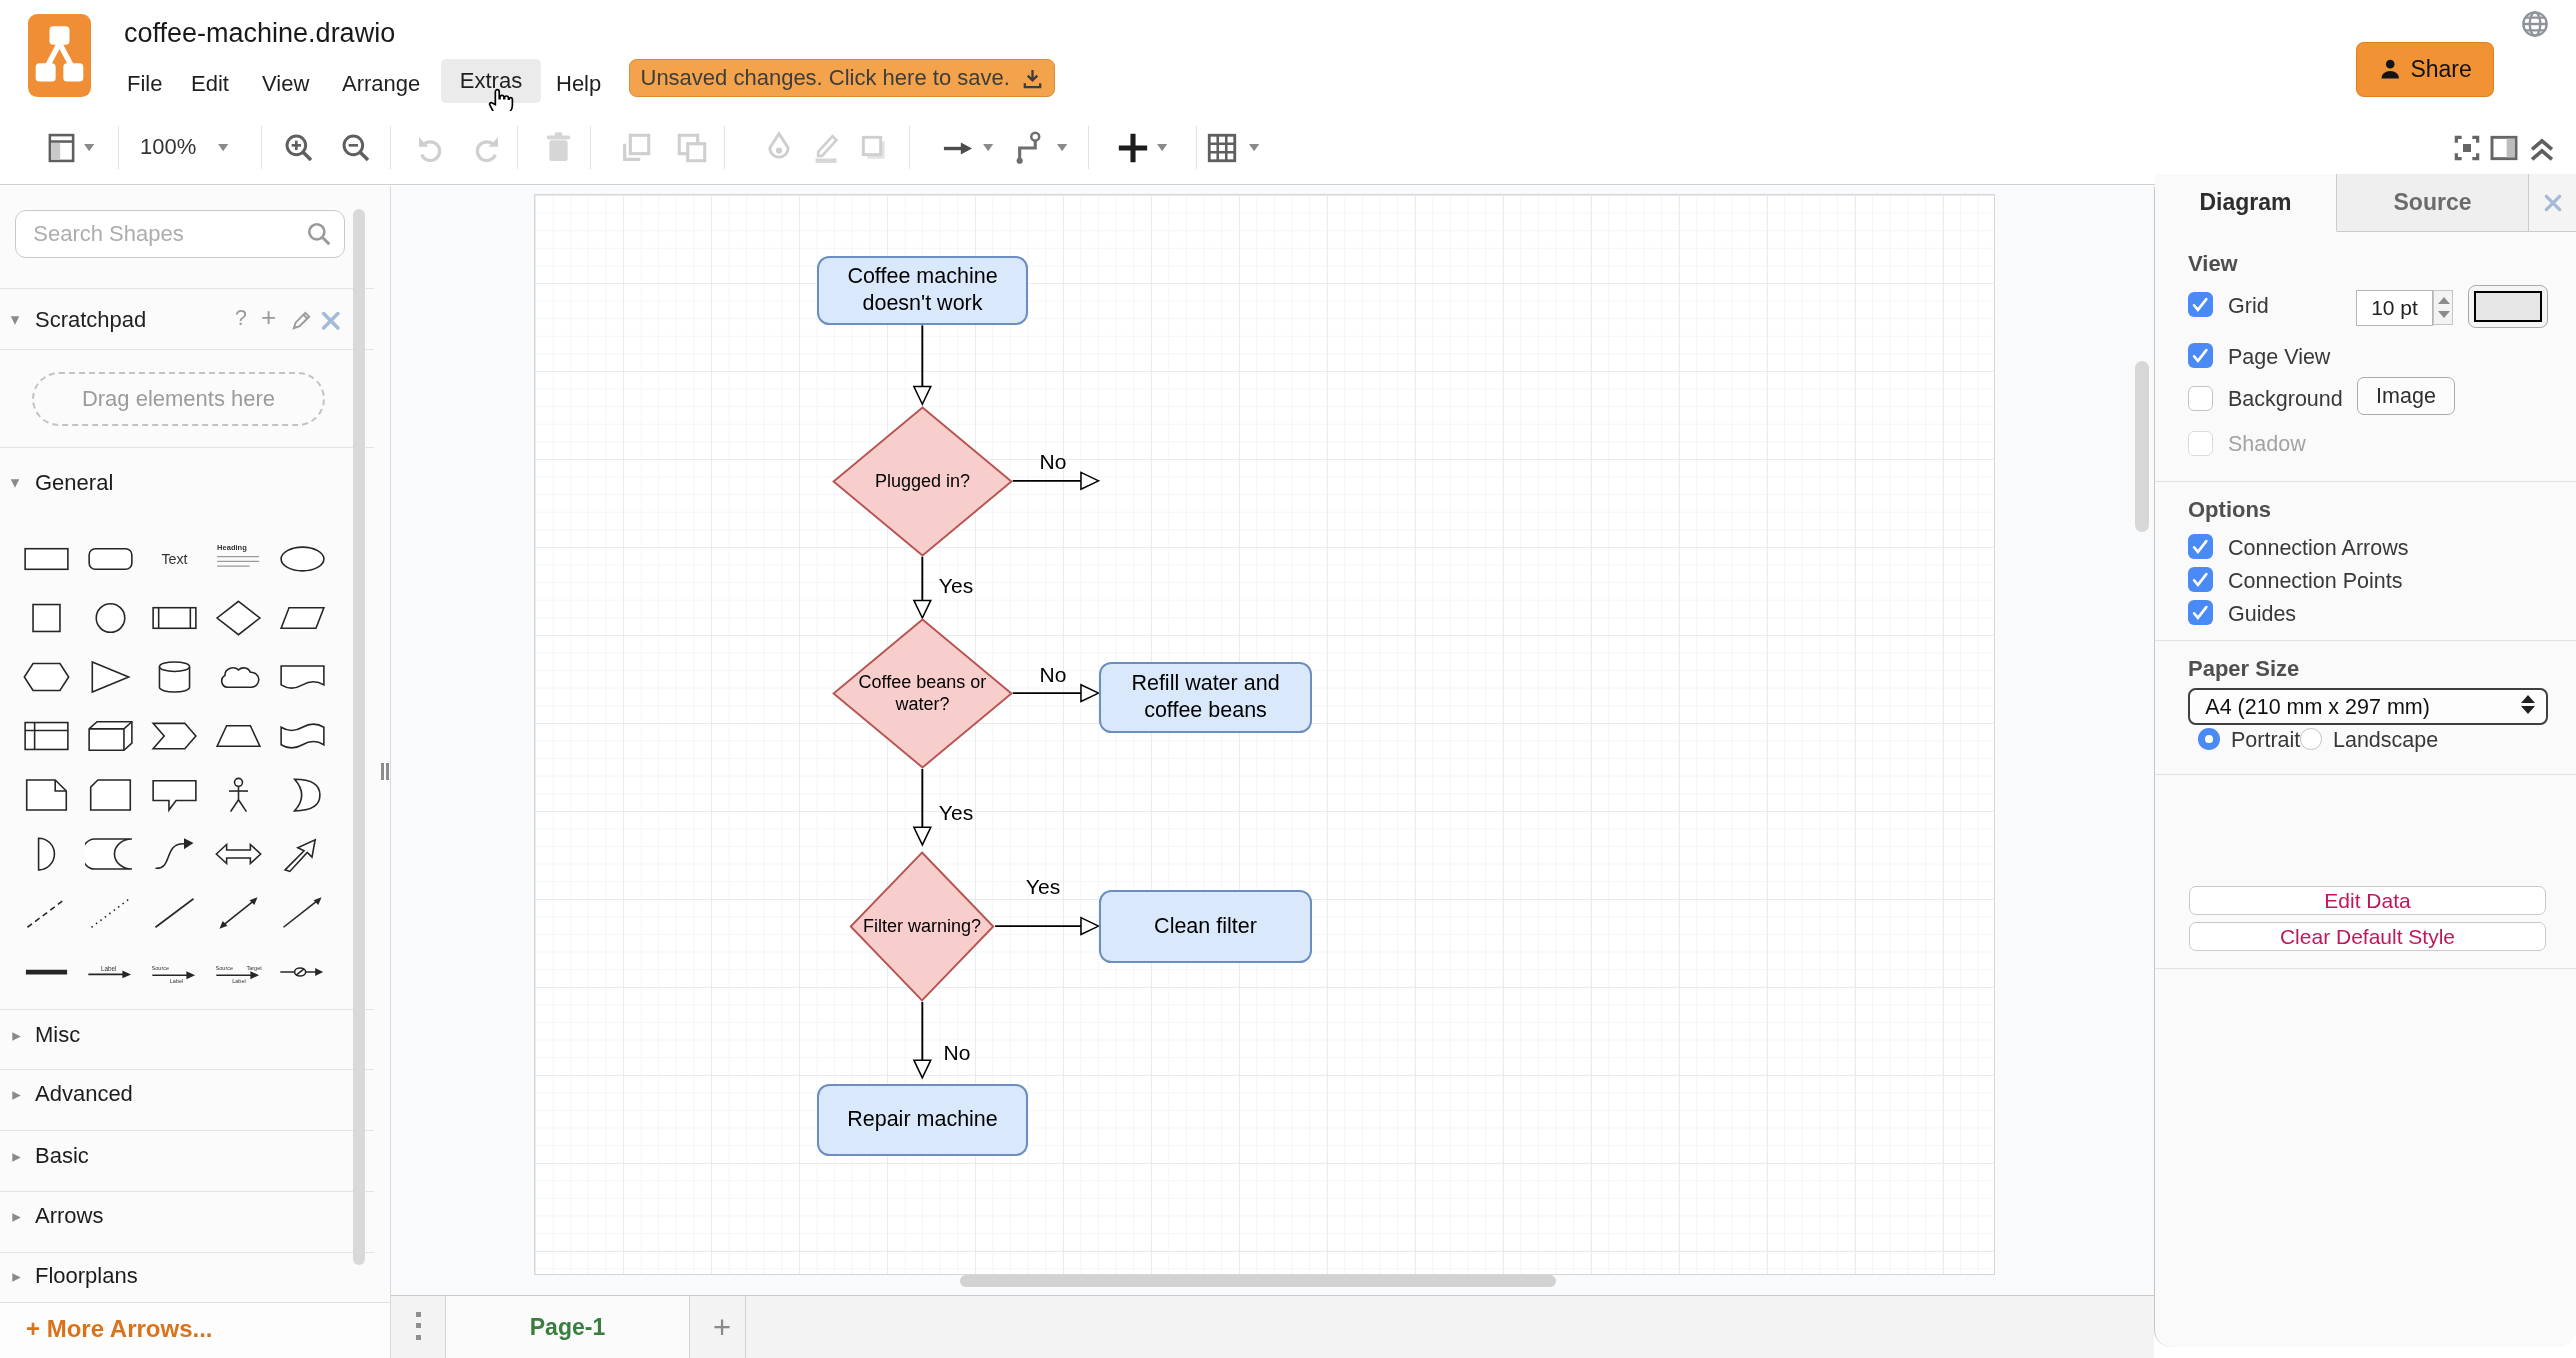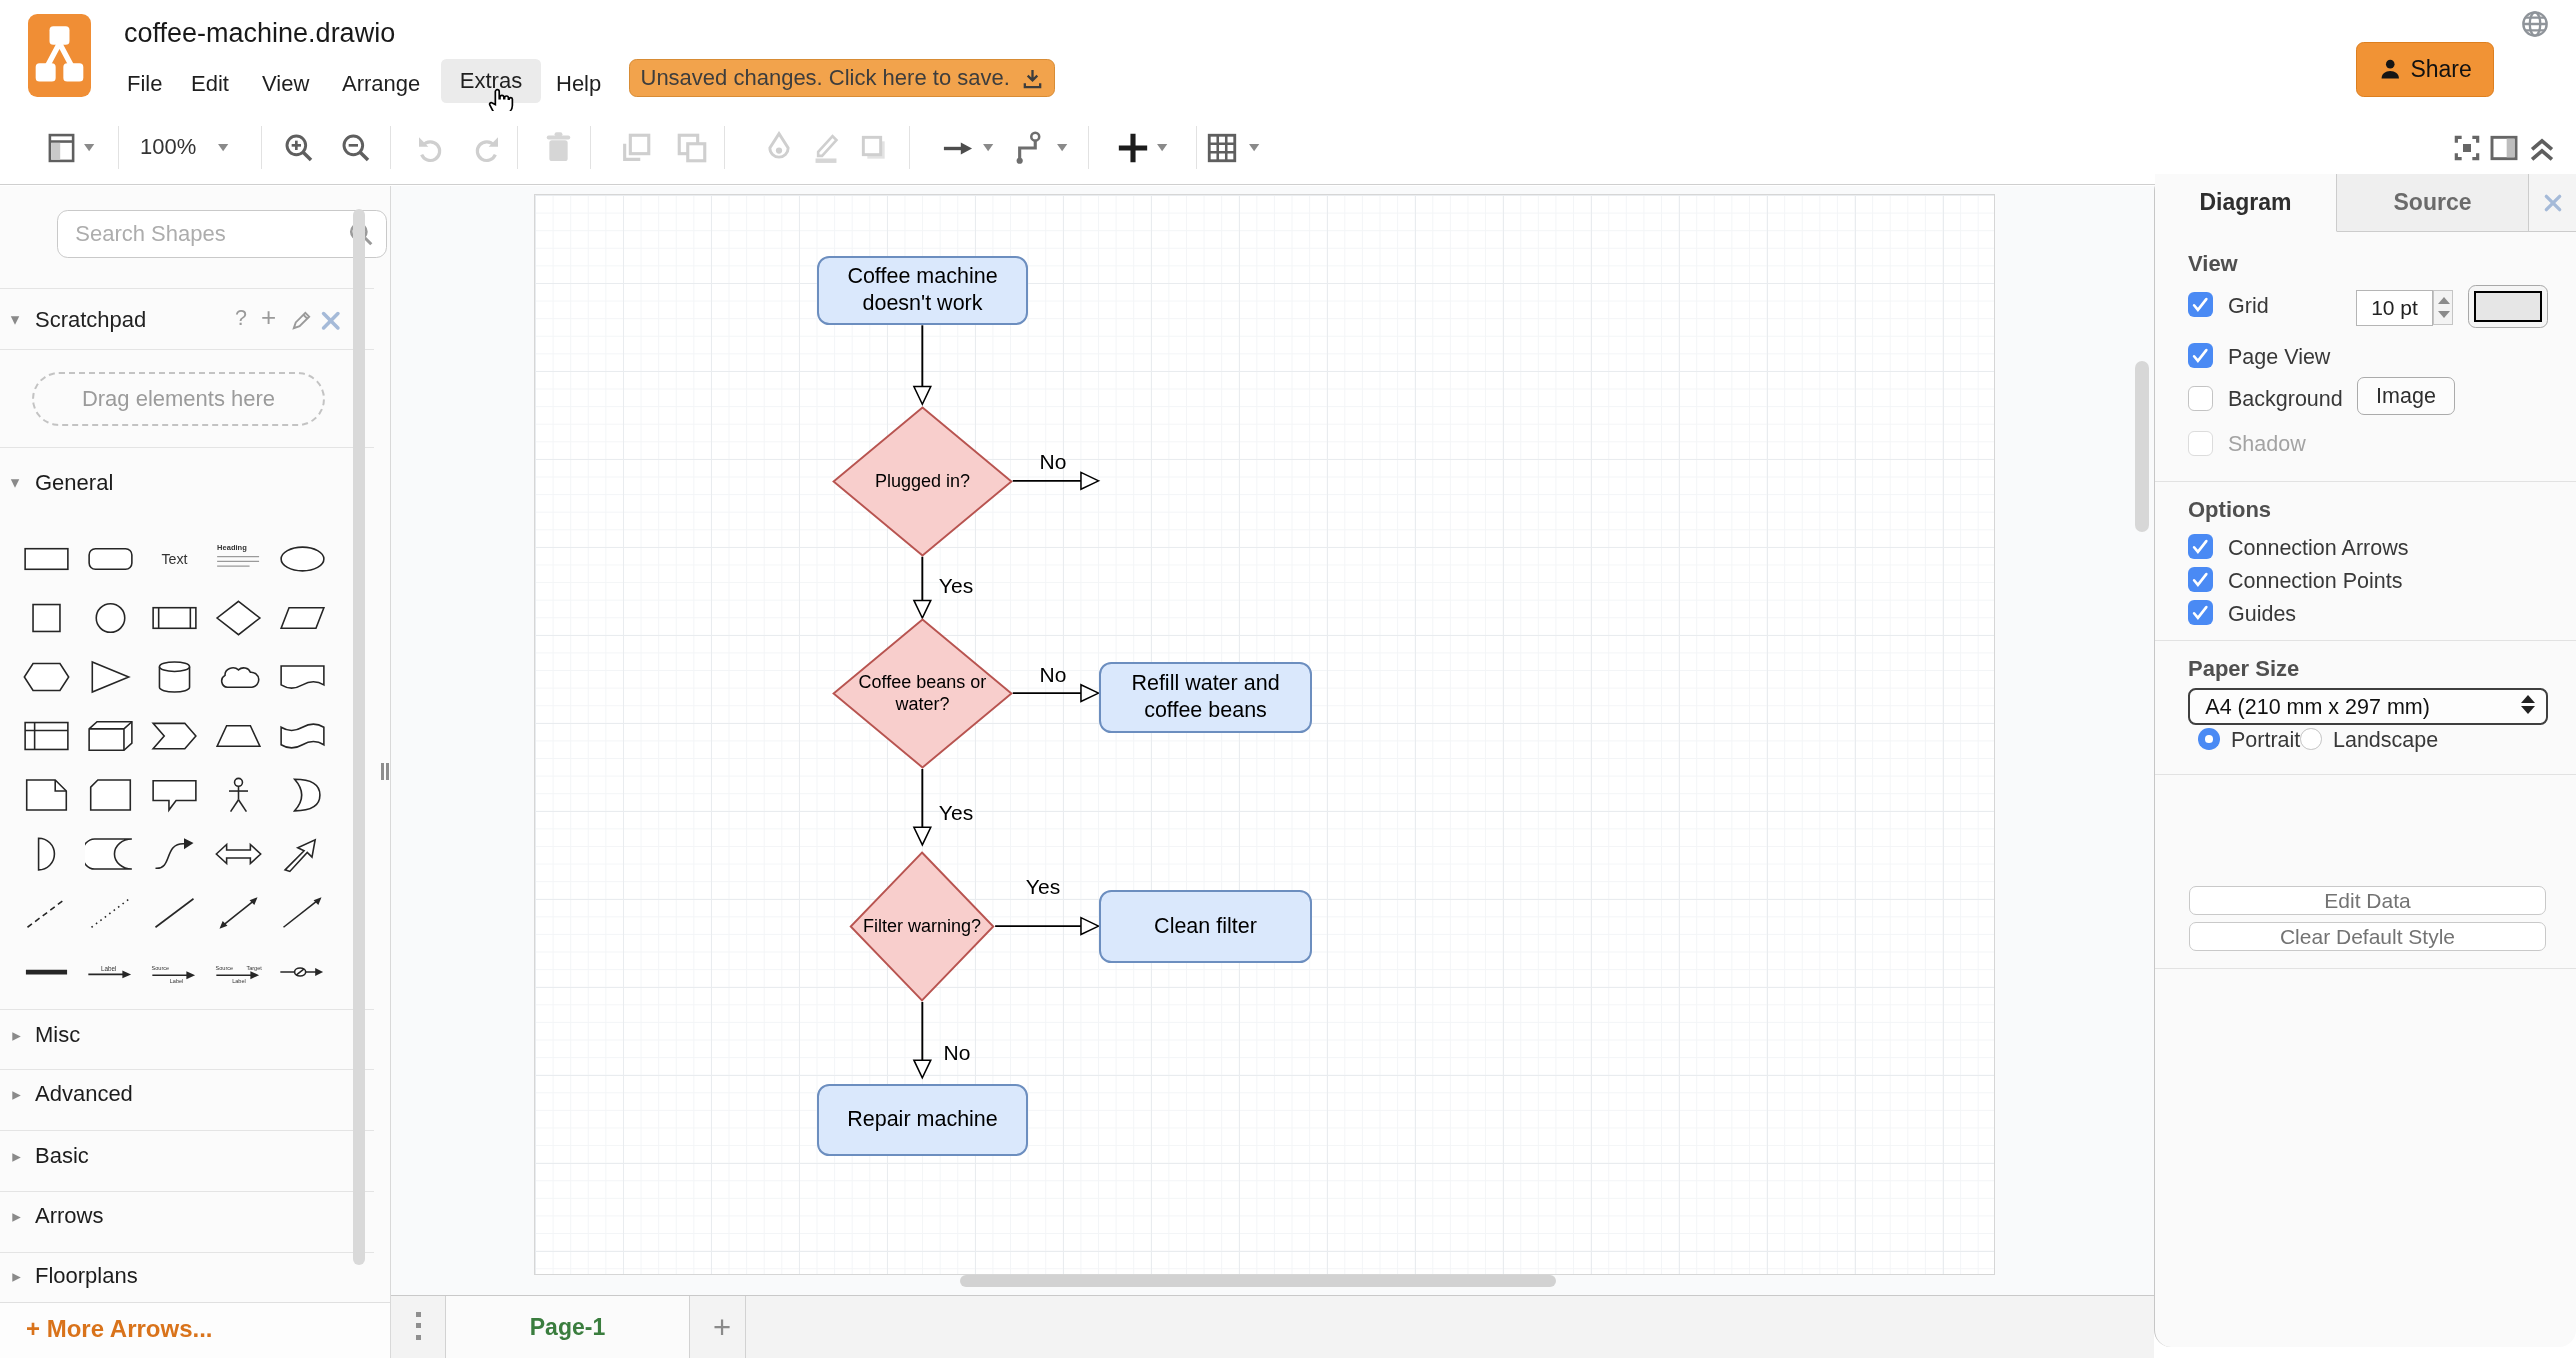--- a/index.html
+++ b/index.html
@@ -22,21 +22,21 @@
 
   
   #toolbar{position:absolute;left:0;top:111px;width:2576px;height:74px;background:#fff;border-bottom:0.8px solid #cfcfcf;box-sizing:border-box;}
   .tb-sep{position:absolute;top:15.3px;width:0.8px;height:43px;background:#e2e2e2;}
   .tb-icon{position:absolute;top:20px;width:34px;height:34px;display:flex;align-items:center;justify-content:center;}
   .tb-caret{position:absolute;top:32px;width:12.3px;height:9.2px;}
   #tb-zoom-label{position:absolute;left:140px;top:23px;font-size:22px;color:#333;}
 
   
   #sidebar{position:absolute;left:0;top:186px;width:391px;height:1173px;background:#fbfbfb;border-right:0.8px solid #d9d9d9;box-sizing:border-box;}
-  #search-box{position:absolute;left:15.3px;top:24px;width:330px;height:48px;background:#fff;border:1.5px solid #c9c9c9;border-radius:10.7px;box-sizing:border-box;margin-left:42px;}
+  #search-box{position:absolute;left:15.3px;top:24px;width:330px;height:48px;background:#fff;border:1.5px solid #c9c9c9;border-radius:10.7px;box-sizing:border-box;}
   #search-box .ph{position:absolute;left:17px;top:10px;font-size:22px;color:#adadad;}
   #search-box .mag{position:absolute;right:12.3px;top:10px;width:26px;height:26px;}
   .side-divider{position:absolute;left:0;width:374px;height:0.8px;background:#e4e4e4;}
   .tri{font-size:17px;color:#8a8a8a;}
   #scratchpad-row{position:absolute;left:0;top:117px;width:374px;height:37px;}
   #scratchpad-row .tri{position:absolute;left:10.7px;top:6.1px;}
   #scratchpad-row .lbl{position:absolute;left:35px;top:3.8px;font-size:22px;color:#222;}
   .sp-ico{position:absolute;top:3.1px;font-size:21.5px;color:#9a9a9a;}
   #drag-area{position:absolute;left:32px;top:186px;width:293px;height:54px;border:2.3px dashed #c3c3c3;border-radius:29px;box-sizing:border-box;display:flex;align-items:center;justify-content:center;}
   #drag-area span{font-size:22px;color:#9b9b9b;}
@@ -111,21 +111,21 @@
   #grid-stepper .dn{bottom:6.1px;border-top:7.7px solid #8b8b8b;}
   #grid-color{position:absolute;left:313px;top:111px;width:80px;height:43px;background:#f5f5f5;border:1.5px solid #a8a8a8;border-radius:7.7px;box-sizing:border-box;}
   #grid-color i{position:absolute;left:5.4px;top:5.4px;right:5.4px;bottom:5.4px;background:#e6e6e6;border:2.3px solid #000;}
   #image-btn{position:absolute;left:202px;top:203px;width:98px;height:38px;background:#fcfcfc;border:1.5px solid #ababab;border-radius:7px;box-sizing:border-box;display:flex;align-items:center;justify-content:center;font-size:21.5px;color:#2e2e2e;}
   #paper-select{position:absolute;left:33px;top:514px;width:360px;height:37px;background:#fdfdfd;border:2.3px solid #3f3f3f;border-radius:7.7px;box-sizing:border-box;}
   #paper-select .val{position:absolute;left:15.3px;top:4.6px;font-size:21.5px;color:#111;}
   #paper-select .ud{position:absolute;right:10.7px;top:4.6px;}
   #paper-select .ud i{display:block;width:0;height:0;border-left:7px solid transparent;border-right:7px solid transparent;}
   #paper-select .ud .u{border-bottom:8.4px solid #222;margin-bottom:3.8px;}
   #paper-select .ud .d{border-top:8.4px solid #222;}
-  .fp-btn{position:absolute;left:34px;width:357px;height:29px;background:#fff;border:1.5px solid #c9c9c9;border-radius:7px;box-sizing:border-box;display:flex;align-items:center;justify-content:center;font-size:21px;color:#737373;}
+  .fp-btn{position:absolute;left:34px;width:357px;height:29px;background:#fff;border:1.5px solid #c9c9c9;border-radius:7px;box-sizing:border-box;display:flex;align-items:center;justify-content:center;font-size:21px;color:#be185d;}
 </style>
 </head>
 <body>
 
 <div id="app">
 
   <div id="topbar">
     <svg id="logo" viewBox="0 0 82 108">
       <rect x="0" y="0" width="82" height="108" rx="12" fill="#f08e35"></rect>
       <path d="M41 38 L23 72 M41 38 L59 72" stroke="#fff" stroke-width="7" fill="none"></path>

